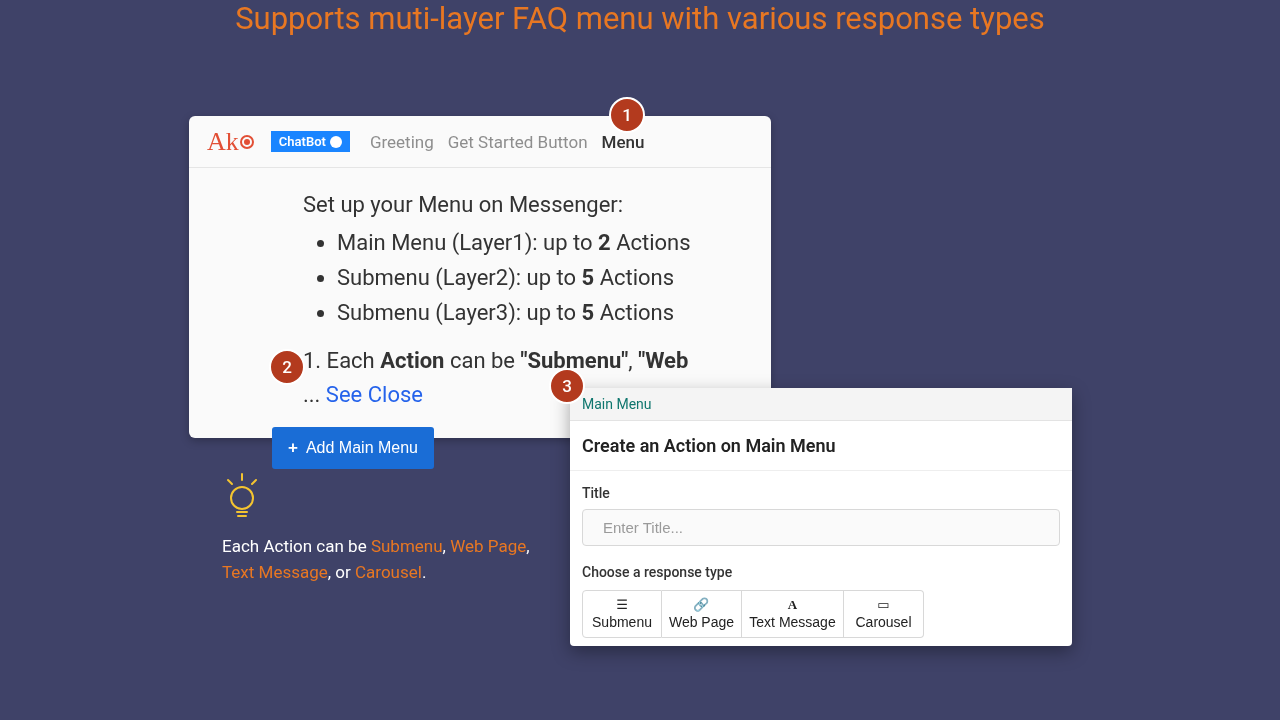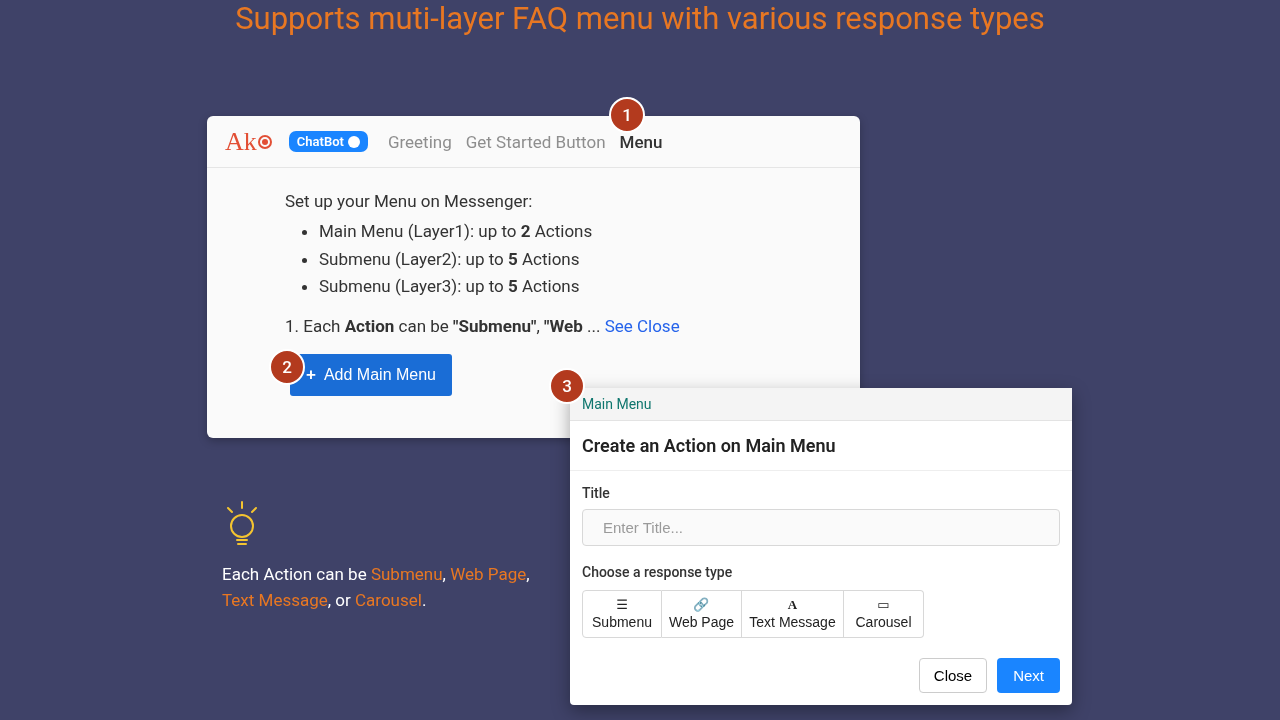--- a/index.html
+++ b/index.html
@@ -15,22 +15,22 @@
     text-align: center;
     color: #e87722;
     font-size: 31px;
     font-weight: 400;
   }
 
   
   .card-main {
     position: absolute;
     top: 116px;
-    left: 207px;
-    width: 653px;
+    left: 189px;
+    width: 582px;
     height: 322px;
     background: #fafafa;
     border-radius: 6px;
     box-shadow: 0 3px 8px rgba(0,0,0,0.25);
     overflow: visible;
   }
   .card-header {
     height: 52px;
     border-bottom: 1px solid #e5e5e5;
     display: flex;
@@ -61,41 +61,41 @@
     background:#e24f35;
     border-radius:50%;
     top:2px;left:2px;
   }
   .badge-chatbot {
     background: #1a85ff;
     color: #fff;
     font-size: 13px;
     font-weight: 600;
     padding: 3px 8px;
-    border-radius: 7px;
+    border-radius: 0;
     display: inline-flex;
     align-items: center;
     gap:4px;
     margin-left:3px;
     text-align:right;
   }
   .badge-chatbot::after{
     content:'';
     width:12px;height:12px;
     background:#fff;
     border-radius:50%;
     display:inline-block;
     position:relative;
   }
   .tabs { display:flex; gap:14px; margin-left:6px;}
   .tab { color:#8e8e8e; font-size:17px; cursor:pointer;}
   .tab.active { color:#333; font-weight:500;}
   .card-body { padding: 20px 78px 20px 78px; }
   .page-title { color:#9a9a9a; font-size:30px; font-weight:500; margin-bottom:14px;}
-  .desc { color:#333; font-size:17px; line-height:1.55;}
+  .desc { color:#333; font-size:22px; line-height:1.55;margin-left:36px;}
   .desc ul { margin:4px 0 14px 34px; }
   .desc li { margin:1px 0; }
   .desc .bold { font-weight:700; }
   .see-more { color:#2563eb; cursor:pointer;}
   .btn-add {
     margin-top:14px;
     margin-left:5px;
     background:#1a6dd6;
     color:#fff;
     border:none;
@@ -202,21 +202,21 @@
     color:#fff;
     padding:8px 16px;
     border-radius:4px;
     font-size:15px;
     cursor:pointer;
   }
 
   
   .tip {
     position:absolute;
-    top:500px;
+    top:472px;
     left:222px;
     width:320px;
     color:#fff;
   }
   .bulb {
     width:34px;height:44px;
     margin-bottom:18px;
     position:relative;
   }
   .bulb svg{display:block;}
@@ -280,24 +280,20 @@
       <button class="resp-btn" style="min-width:102px">
         <span class="resp-icon" style="font-family:Georgia,serif; font-weight:bold;">A</span>
         <span>Text Message</span>
       </button>
       <button class="resp-btn">
         <span class="resp-icon">▭</span>
         <span>Carousel</span>
       </button>
     </div>
   </div>
-  <div class="modal-footer">
-    <button class="btn-close">Close</button>
-    <button class="btn-next">Next</button>
-  </div>
 </div>
 
 <div class="tip">
   <div class="bulb">
     <svg width="40" height="50" viewBox="0 0 40 50">
       <g stroke="#f4c430" stroke-width="2" fill="none" stroke-linecap="round">
         <line x1="20" y1="2" x2="20" y2="8"></line>
         <line x1="6" y1="8" x2="10" y2="12"></line>
         <line x1="34" y1="8" x2="30" y2="12"></line>
         <circle cx="20" cy="26" r="11"></circle>

